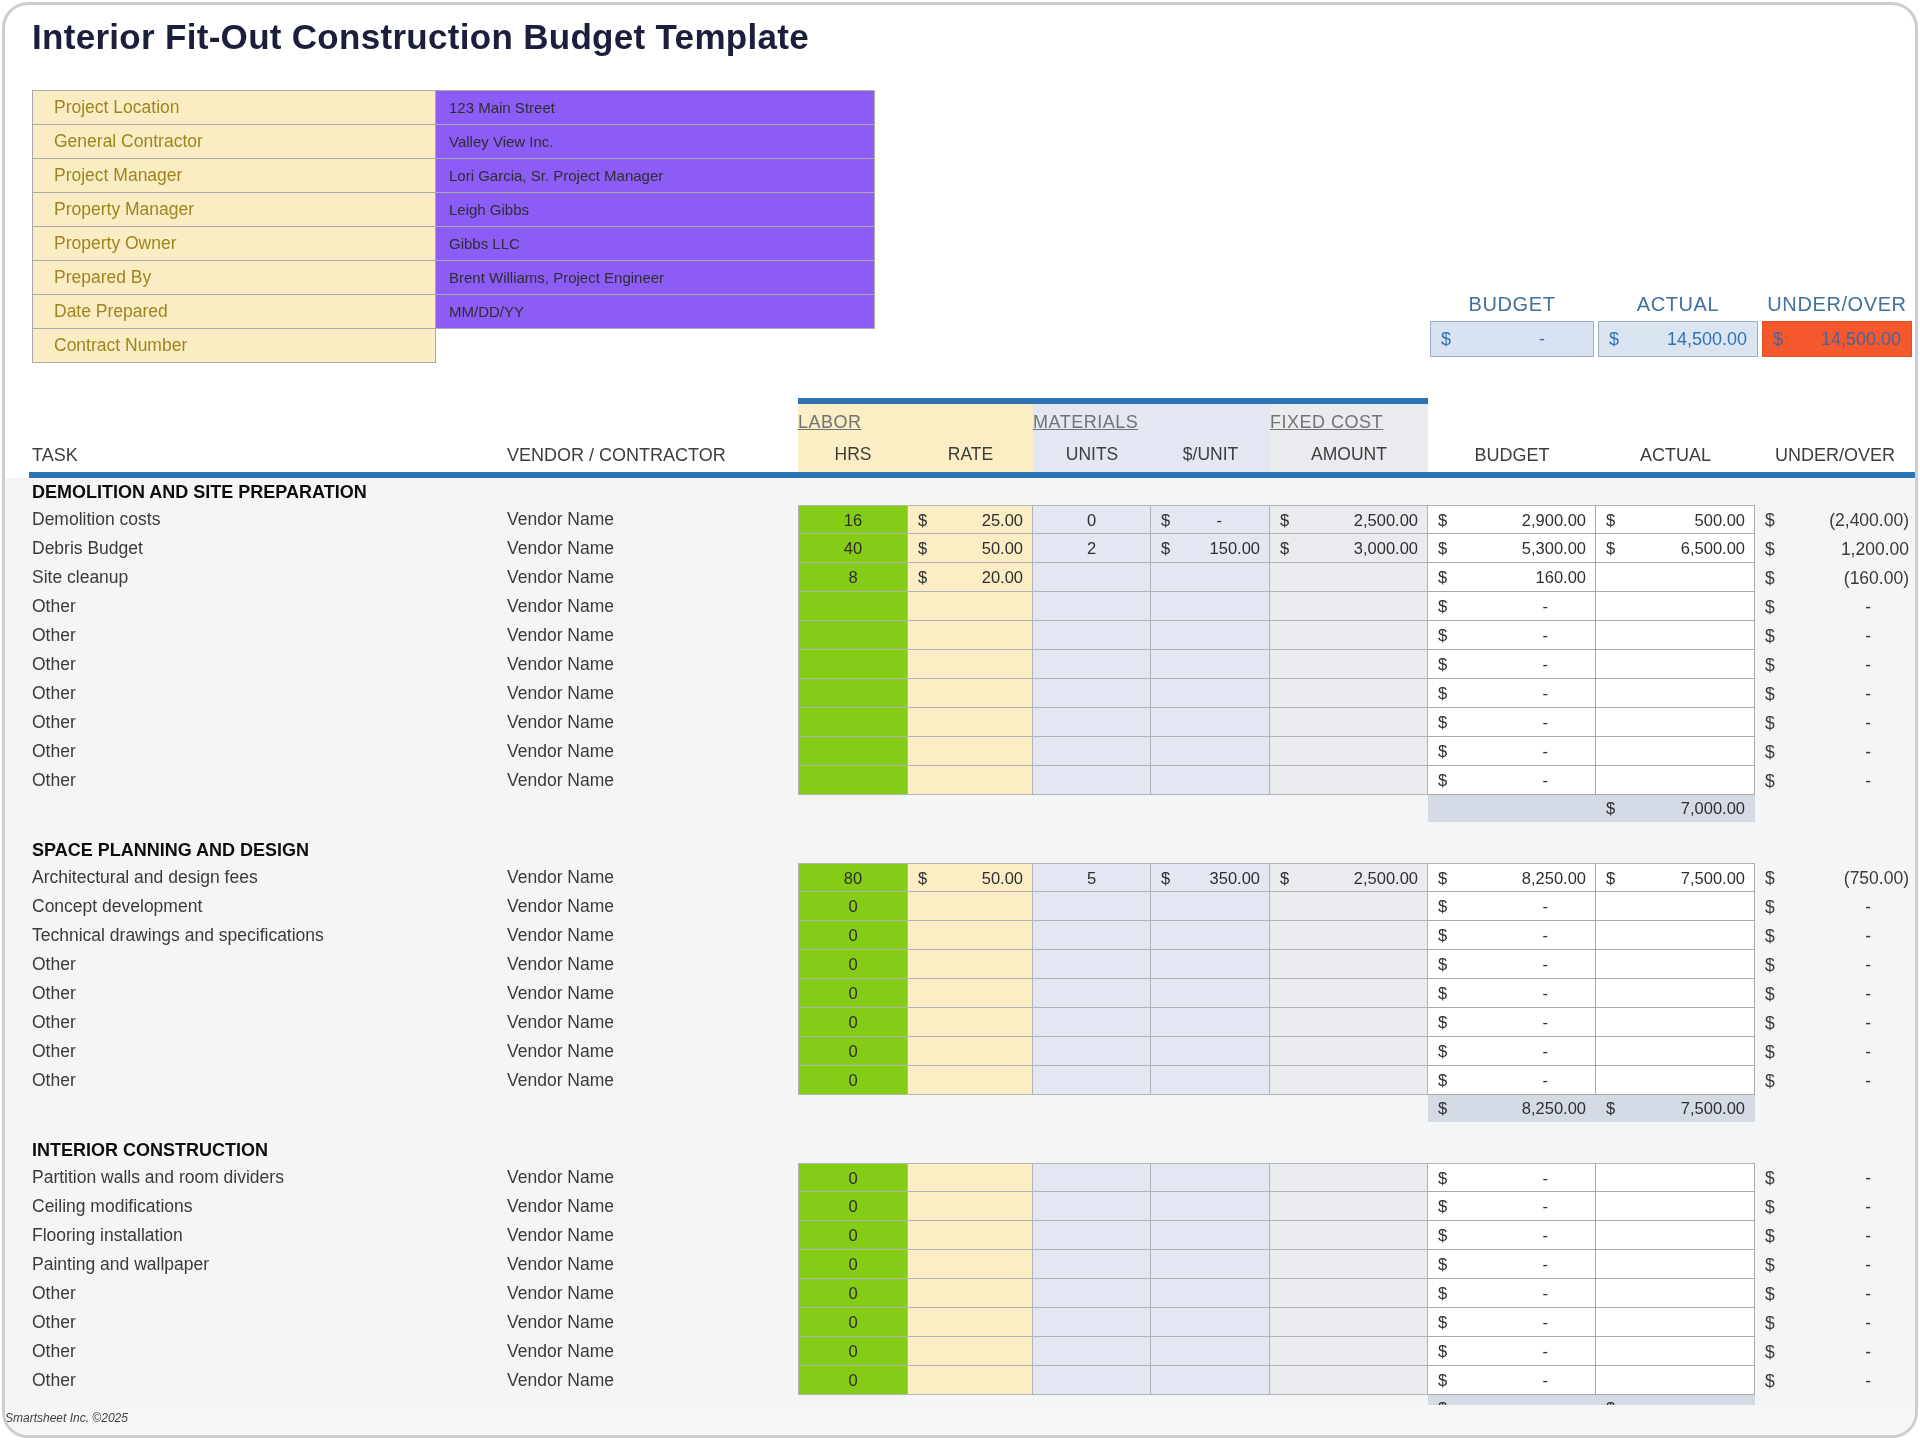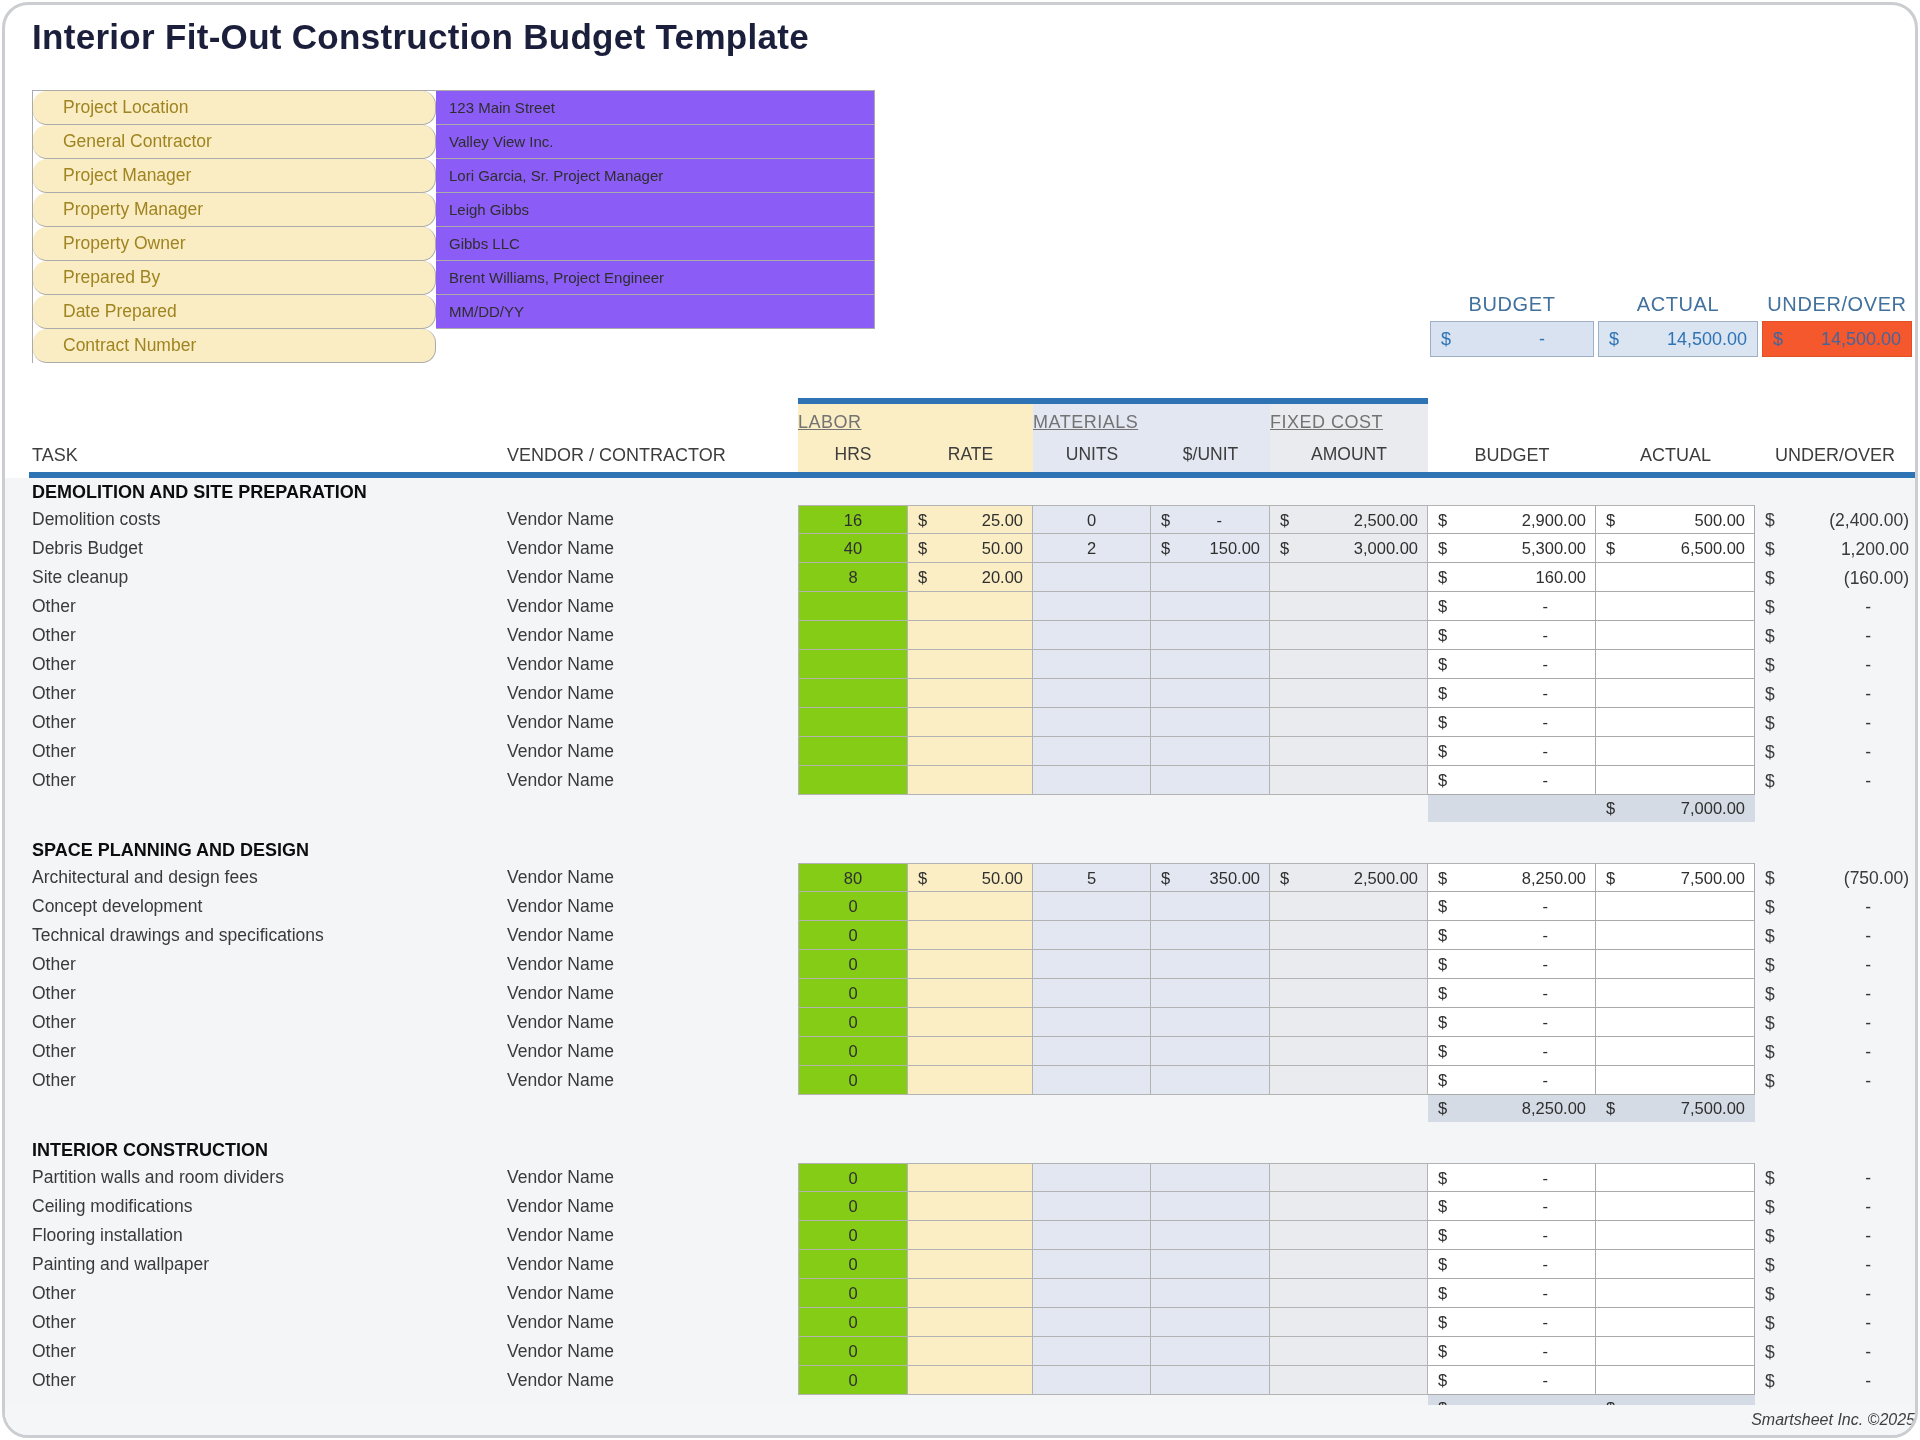--- a/index.html
+++ b/index.html
@@ -6,21 +6,21 @@
   body{width:1920px;height:1440px;font-family:"Liberation Sans",sans-serif;position:relative;}
   #card{position:absolute;inset:2px;border:3px solid #cbcdd1;border-radius:26px;background:#ffffff;overflow:hidden;box-sizing:border-box;}
   .abs{position:absolute;}
 
   
   #title{left:27px;top:12px;font-size:35px;font-weight:800;color:#1b1f3b;letter-spacing:.3px;}
 
   
   #info{left:27px;top:85px;width:842px;border-top:1px solid #ababab;border-left:1px solid #ababab;}
   .inforow{display:flex;height:34px;box-sizing:border-box;}
-  .inforow .lab{width:403px;background:#FAEDC4;color:#A08421;font-size:17.5px;line-height:33px;padding-left:30px;box-sizing:border-box;border-right:1px solid #ababab;border-bottom:1px solid #ababab;border-radius:14px;}
+  .inforow .lab{width:403px;background:#FAEDC4;color:#A08421;font-size:17.5px;line-height:33px;padding-left:21px;box-sizing:border-box;border-right:1px solid #ababab;border-bottom:1px solid #ababab;}
   .inforow .val{width:439px;background:#8b5cf6;color:#2e2e2e;font-size:15px;line-height:33px;padding-left:13px;box-sizing:border-box;border-right:1px solid #ababab;border-bottom:1px solid #ababab;}
 
   
   .sumhdr{top:286px;height:26px;line-height:26px;text-align:center;color:#41719C;font-size:20px;letter-spacing:.6px;}
   .sumcell{top:316px;height:36px;box-sizing:border-box;display:flex;justify-content:space-between;align-items:center;padding:0 10px;font-size:18px;}
   #sum-bud{left:1425px;width:164px;background:#D9E2F0;border:1px solid #9fb0c6;color:#2E74B5;}
   #sum-act{left:1593px;width:160px;background:#DBE4F1;border:1px solid #9fb0c6;color:#2E74B5;}
   #sum-uo{left:1757px;width:150px;background:#F4582C;border:1px solid #e14f24;color:#44659E;}
 
   
@@ -61,21 +61,21 @@
   .m{display:flex;justify-content:space-between;align-items:center;padding:0 9px 0 10px;}
   .uo{padding-right:6px;}
   .dash{margin-right:38px;}
   .subtotal{display:flex;margin-left:1396px;width:327px;height:27px;background:#D5DBE5;font-size:16.5px;color:#2f2f2f;}
   .sh{box-sizing:border-box;display:flex;justify-content:space-between;align-items:center;padding:0 10px;line-height:27px;}
   .sh1{width:168px;}
   .sh2{width:159px;}
 
   
   #fstrip{left:0;top:1400px;width:100%;height:40px;background:#F5F6F8;z-index:5;}
-  #footer{left:0;top:1406px;width:100%;text-align:right;font-size:16px;font-style:italic;color:#3f3f3f;z-index:6;}
+  #footer{left:0;top:1406px;width:100%;text-align:left;font-size:12px;font-style:italic;color:#3f3f3f;z-index:6;}
 </style>
 </head>
 <body>
 
 <div id="card">
 
   <div id="title" class="abs">Interior Fit-Out Construction Budget Template</div>
 
   <div id="info" class="abs">
     <div class="inforow">

